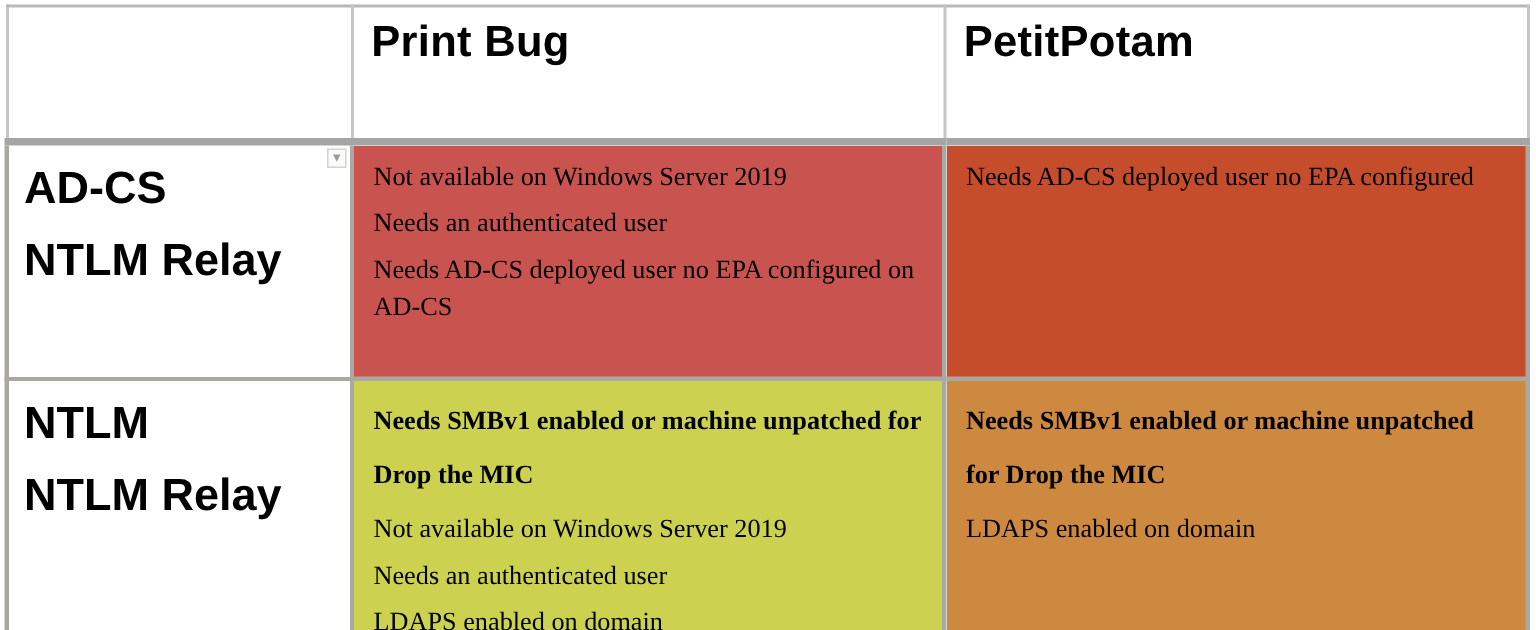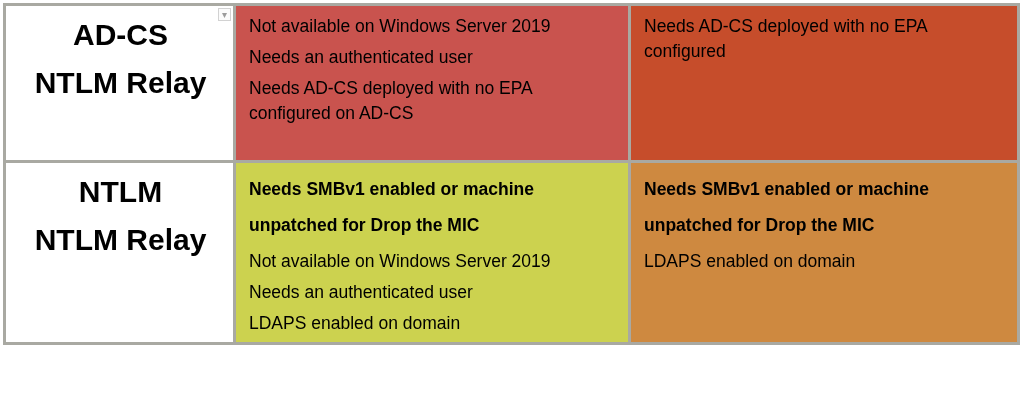--- a/index.html
+++ b/index.html
@@ -47,25 +47,25 @@
   td.rowhead {
     background: #ffffff;
     position: relative;
     padding: 5px 8px 0 10px;
   }
   .row-title-line {
     font-size: 30px;
     font-weight: bold;
     line-height: 48px;
     white-space: nowrap;
-    text-align: center;
   }
   
   td.cell {
     padding: 8px 12px 0 13px;
+    font-family: Liberation Serif, serif;
   }
   td.cell p {
     margin: 0 0 6px 0;
     font-size: 17.5px;
     line-height: 25px;
   }
   td.cell p.bold {
     font-weight: bold;
     line-height: 36px;
   }
@@ -93,34 +93,43 @@
 <body>
 
 <div class="table-wrap">
   <table class="cmp">
     <colgroup>
       <col style="width:230px">
       <col style="width:395px">
       <col style="width:389px">
     </colgroup>
     <tbody>
+      <tr class="header-row">
+        <td class="corner"></td>
+        <td>
+          <span class="col-title">Print Bug</span>
+        </td>
+        <td>
+          <span class="col-title">PetitPotam</span>
+        </td>
+      </tr>
 
       <tr class="row-adcs">
         <td class="rowhead">
           <span class="dd-btn">▾</span>
           <div class="row-title-line">AD-CS</div>
           <div class="row-title-line">NTLM Relay</div>
         </td>
         <td class="cell" style="background-color: rgb(201, 83, 78);">
           <p>Not available on Windows Server 2019</p>
           <p>Needs an authenticated user</p>
-          <p>Needs AD-CS deployed with no EPA configured on AD-CS</p>
+          <p>Needs AD-CS deployed user no EPA configured on AD-CS</p>
         </td>
         <td class="cell" style="background-color: rgb(198, 77, 43);">
-          <p>Needs AD-CS deployed with no EPA configured</p>
+          <p>Needs AD-CS deployed user no EPA configured</p>
         </td>
       </tr>
 
       <tr class="row-ldaps">
         <td class="rowhead">
           <div class="row-title-line">NTLM</div>
           <div class="row-title-line">NTLM Relay</div>
         </td>
         <td class="cell" style="background-color: rgb(204, 210, 79);">
           <p class="bold">Needs SMBv1 enabled or machine unpatched for Drop the MIC</p>

